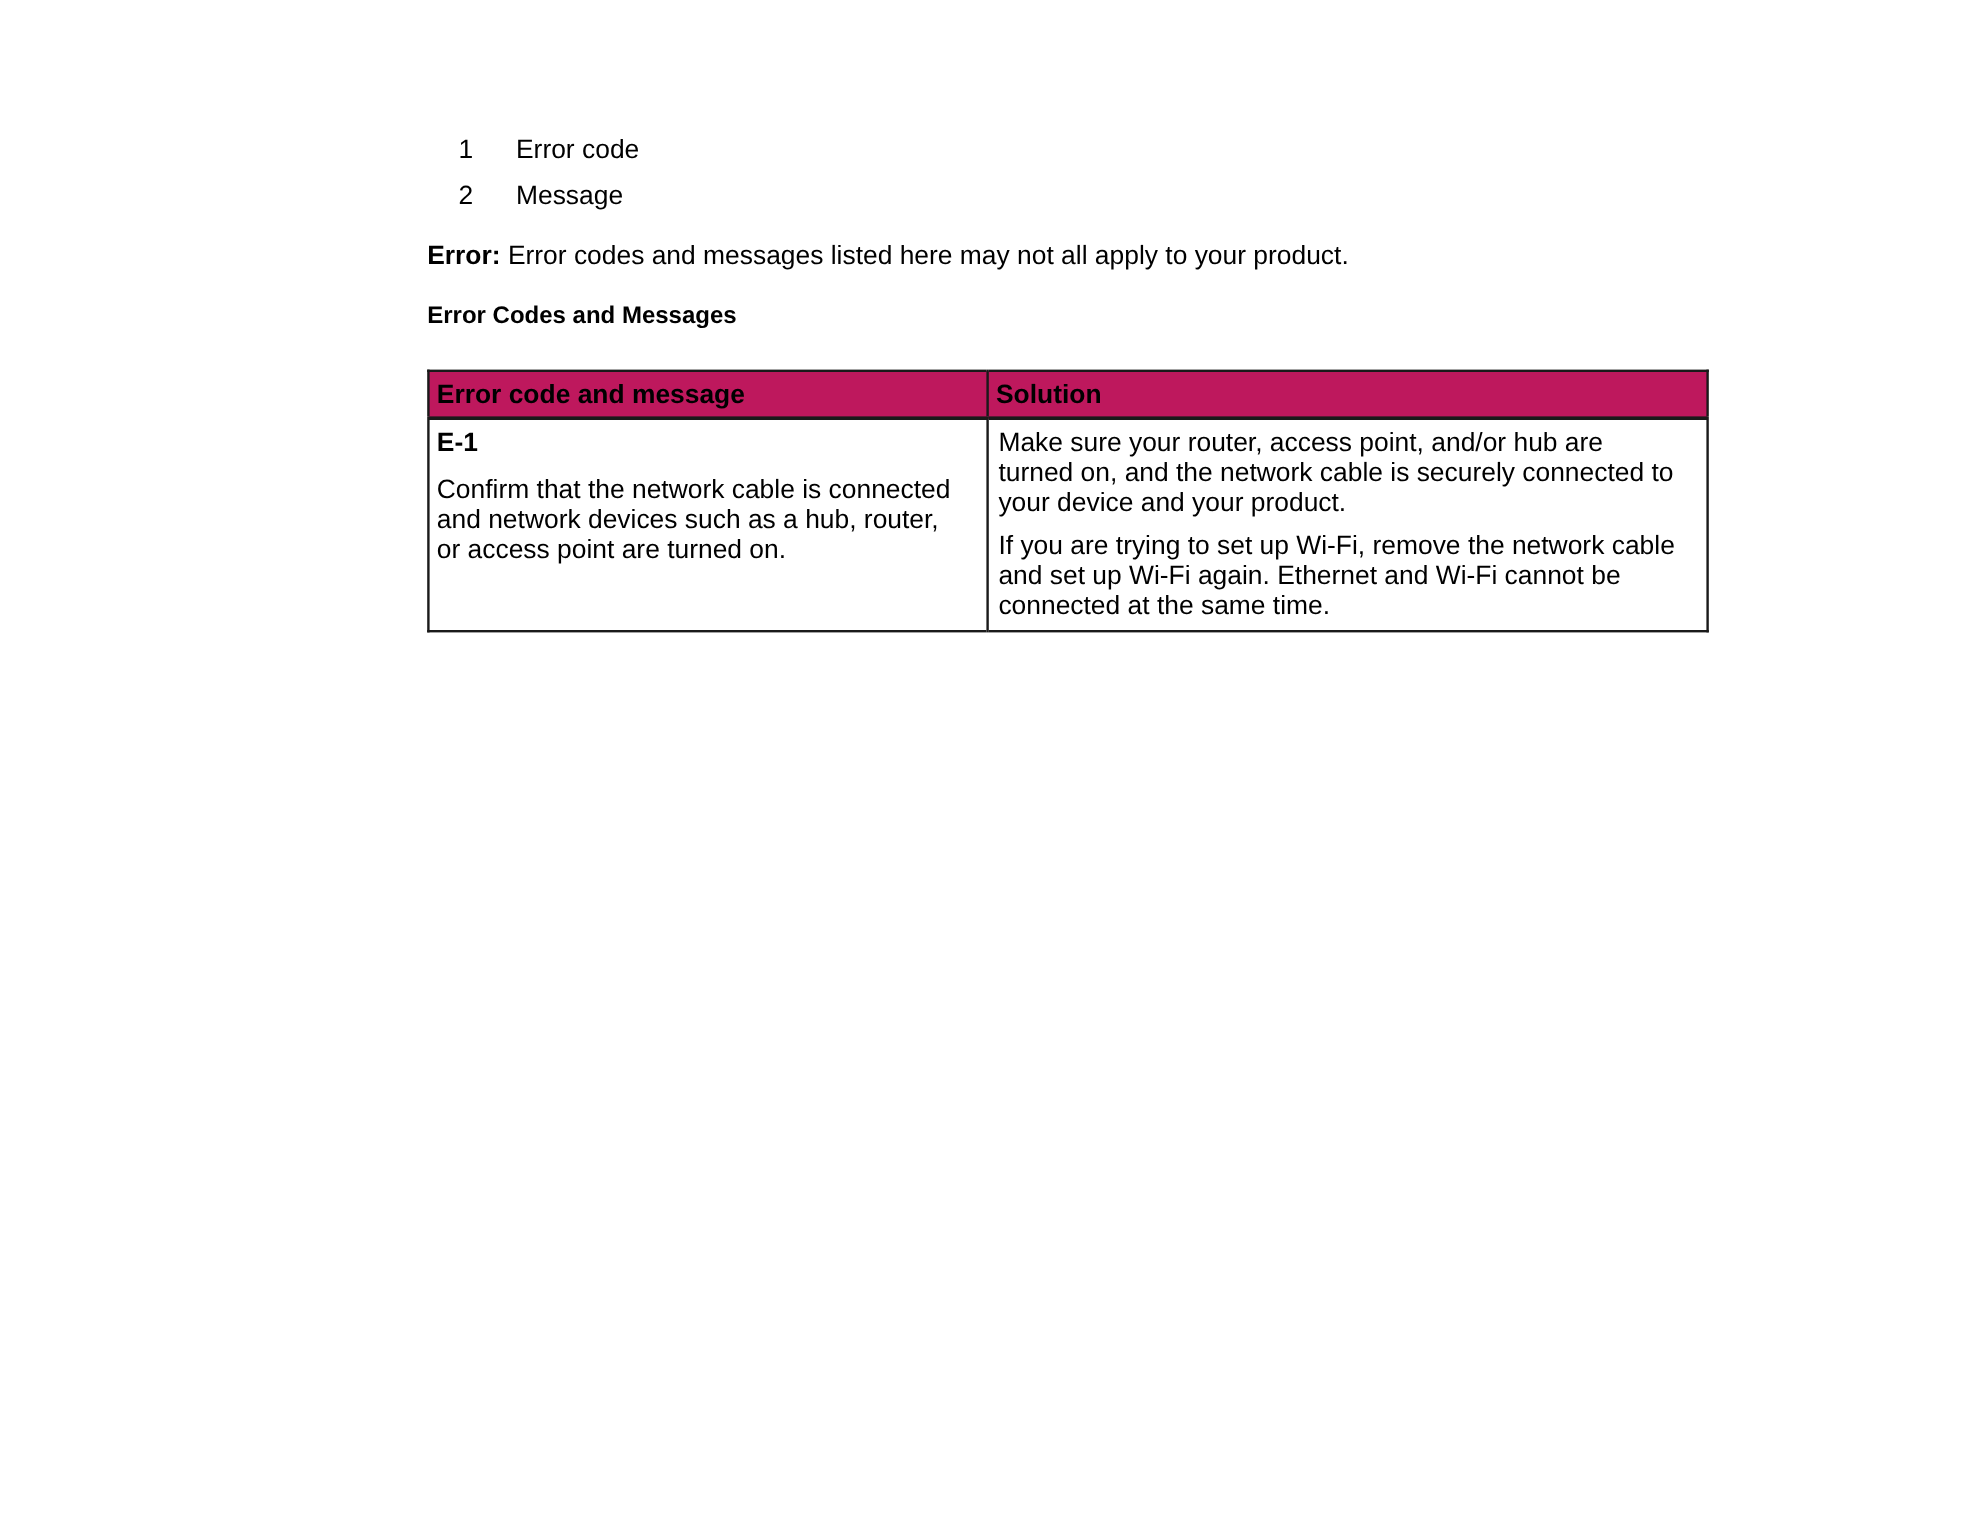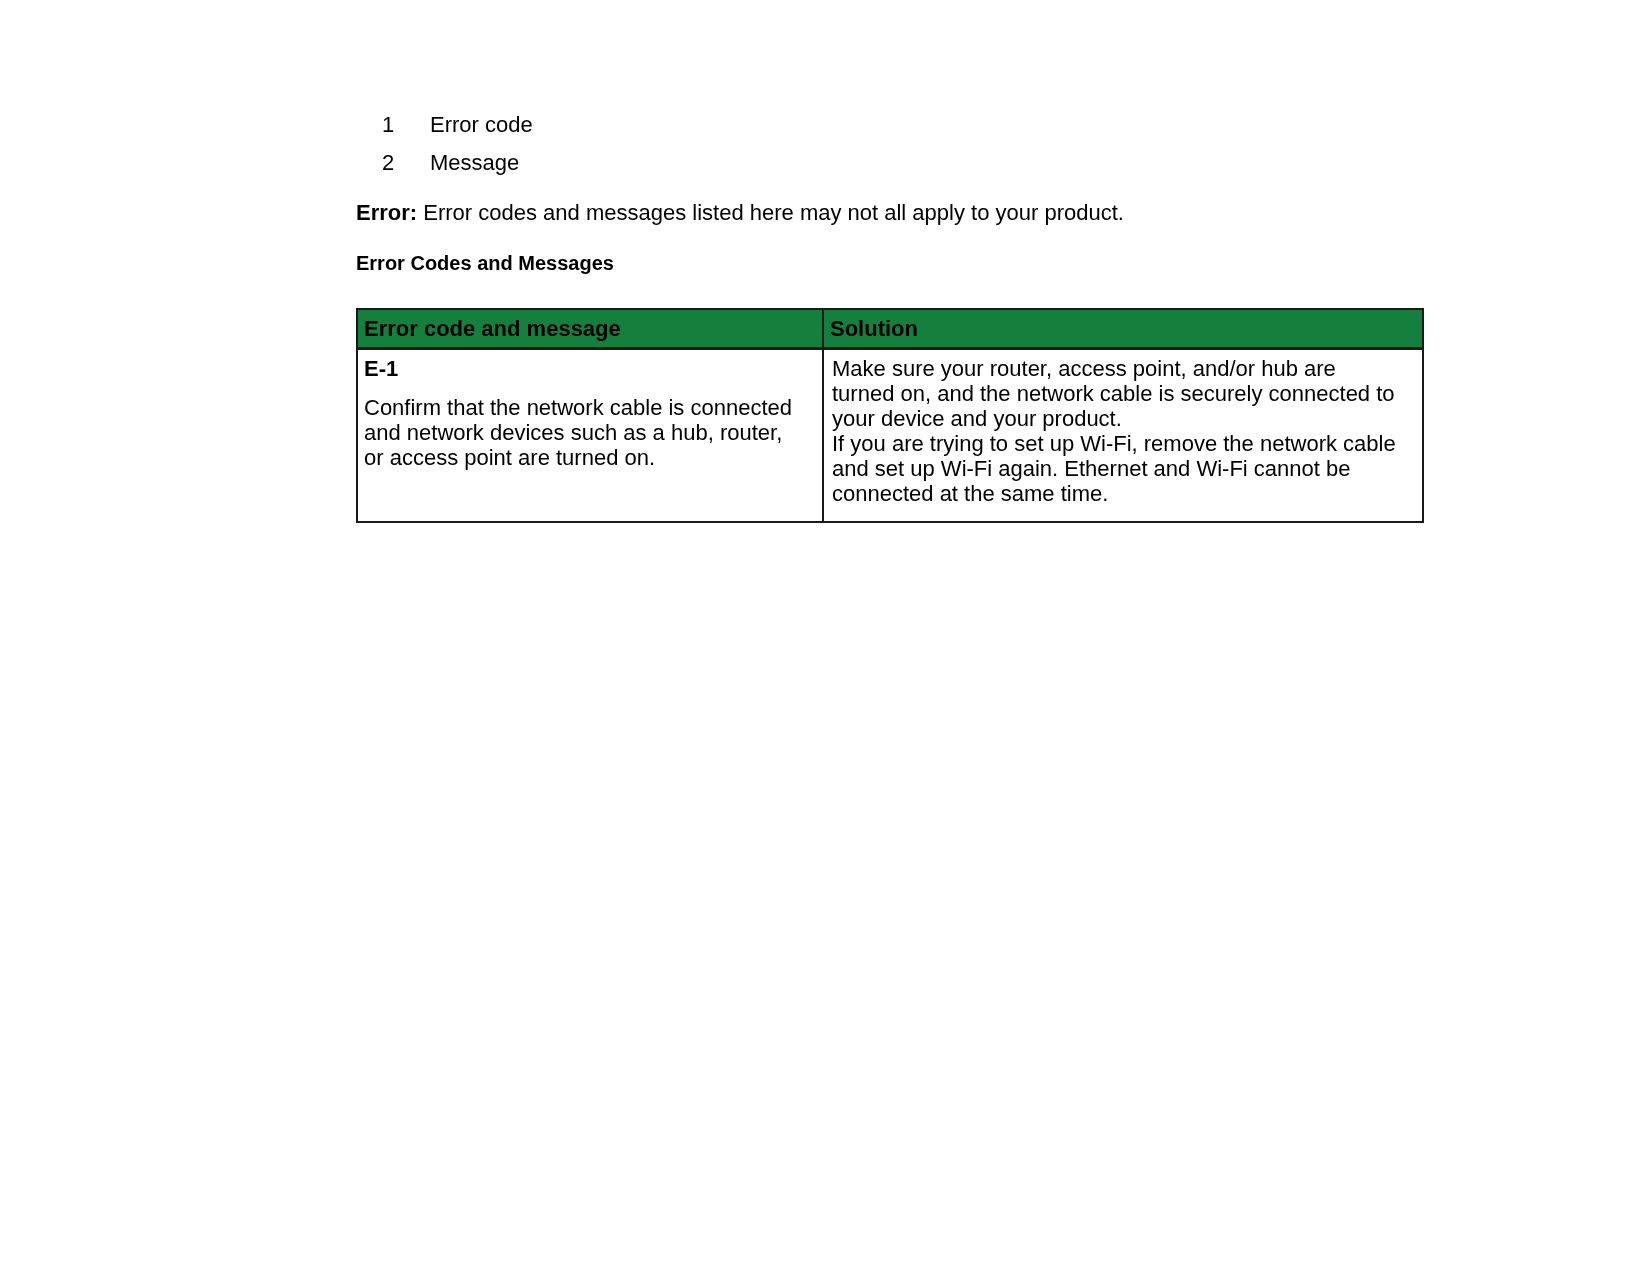--- a/index.html
+++ b/index.html
@@ -66,21 +66,21 @@
     left: 356px;
     top: 308px;
     width: 1068px;
     border-collapse: collapse;
     table-layout: fixed;
     font-size: 22px;
     border: 2px solid #1a1a1a;
   }
   .codes-table col.c-left  { width: 466px; }
   .codes-table th {
-    background: #15803d;
+    background: #be185d;
     text-align: left;
     font-weight: bold;
     height: 37px;
     padding: 0 8px 0 6px;
     vertical-align: middle;
     border-bottom: 3px solid #1a1a1a;
   }
   .codes-table th + th,
   .codes-table td + td {
     border-left: 2px solid #1a1a1a;
@@ -89,21 +89,21 @@
   .codes-table td {
     vertical-align: top;
     padding: 6px 23px 8px 6px;
   }
   .codes-table td.sol-cell { padding-left: 8px; }
   .codes-table td p {
     margin: 0;
     line-height: 25px;
   }
   .codes-table .code { margin-bottom: 14px; }
-  .codes-table .p2 { }
+  .codes-table .p2 { margin-top: 11px; }
 
   
   .page-number {
     position: absolute;
     left: 0;
     top: 1176px;
     width: 1650px;
     text-align: center;
     font-size: 22px;
     font-weight: bold;

